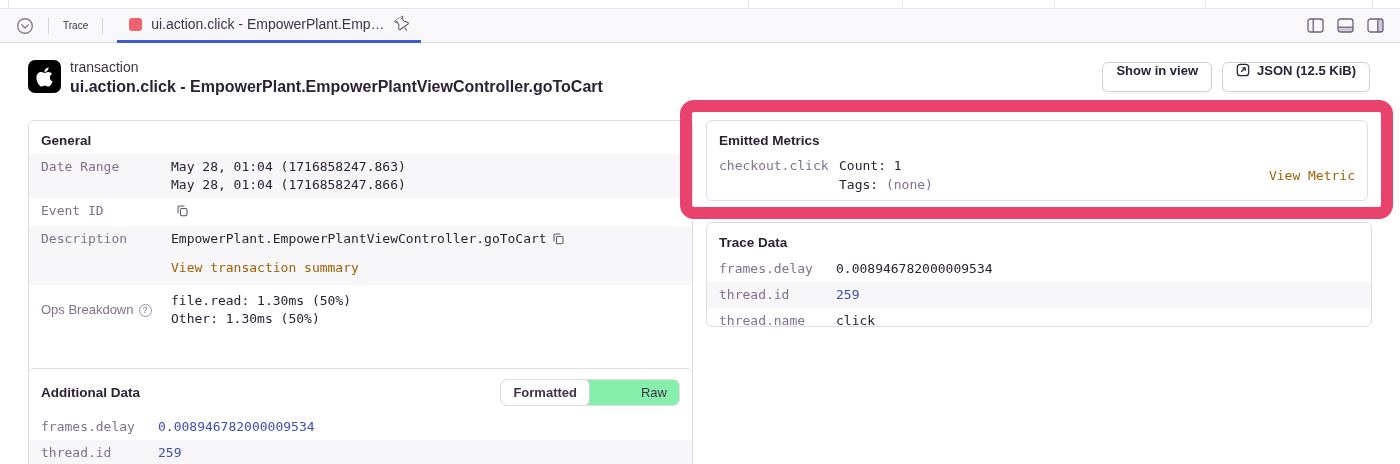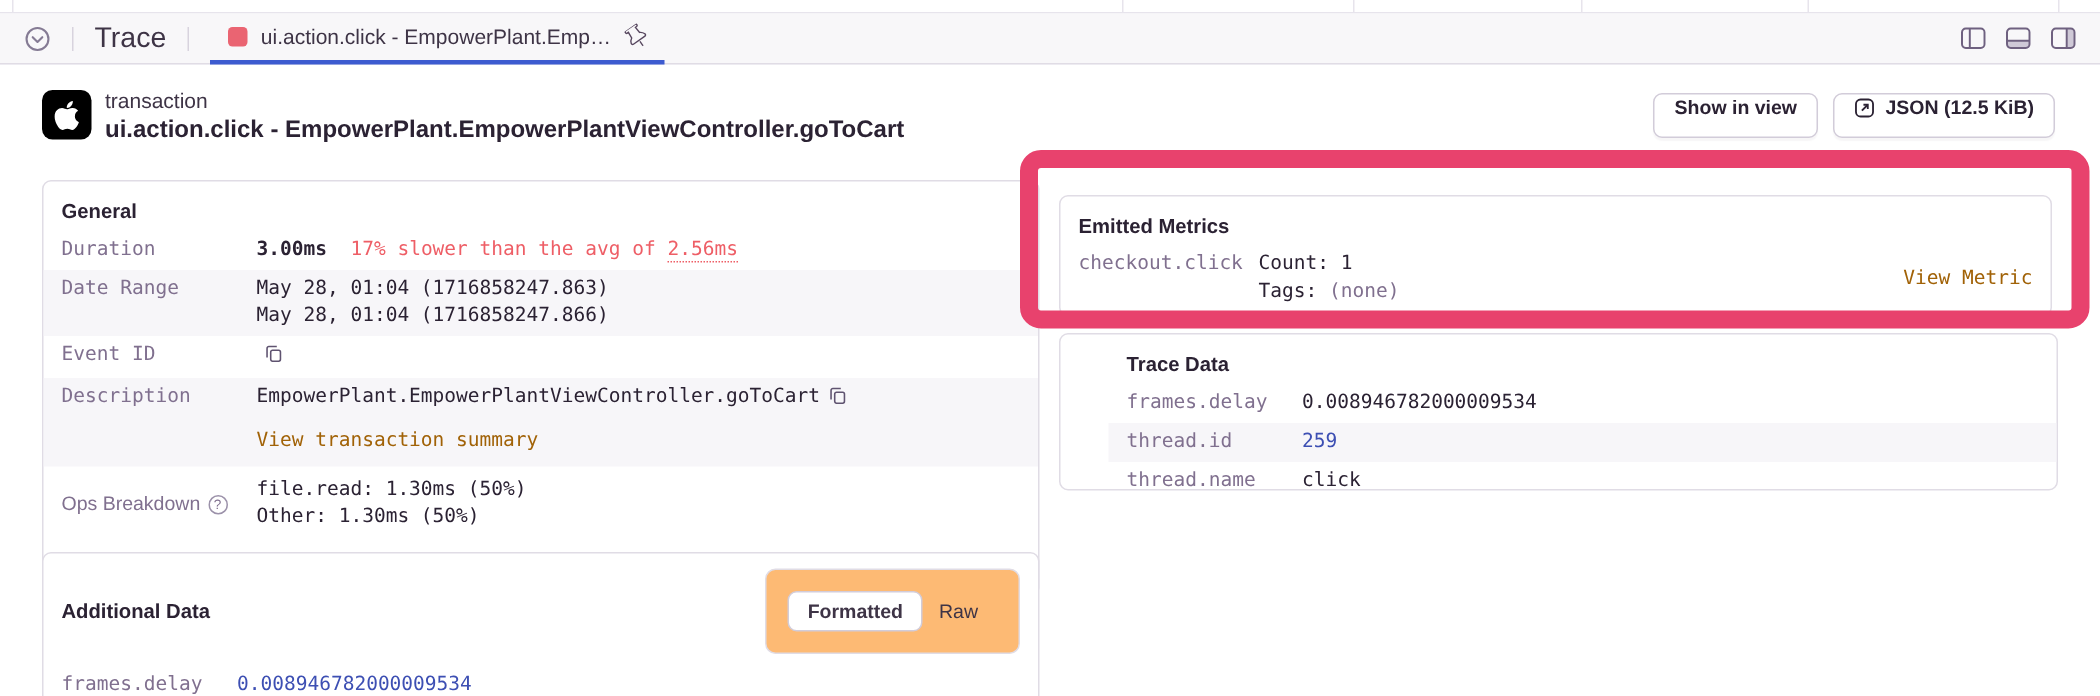--- a/index.html
+++ b/index.html
@@ -19,21 +19,21 @@
   }
   .top-strip .vdiv { position: absolute; top: 0; width: 1px; height: 8px; background: #e7e4ec; }
 
   
   .tab-bar {
     position: absolute; left: 0; top: 9px; width: 1400px; height: 34px;
     background: #f8f7f9; border-bottom: 1px solid #e0dce5;
     display: flex; align-items: center; padding-left: 16px;
   }
   .tab-sep { width: 1px; height: 16px; background: #d8d3de; margin: 0 14px; }
-  .trace-label { font-size: 19px; color: #3e3446; }
+  .trace-label { font-size: 10px; color: #3e3446; }
   .active-tab {
     height: 34px; display: flex; align-items: center; gap: 9px;
     padding: 15px 12px; margin-left: 0px;
     border-bottom: 3px solid #3d5bd0;
   }
   .tab-square { width: 13px; height: 13px; border-radius: 3px; background: #ea6472; flex: none; }
   .active-tab-label { font-size: 14px; color: #3e3446; white-space: nowrap; }
   .pin-icon { display: inline-flex; transform: rotate(-35deg); margin-left: 2px; }
   .layout-icons { margin-left: auto; margin-right: 16px; display: flex; gap: 13px; align-items: center; }
   .layout-icons svg { display: block; cursor: pointer; }
@@ -41,23 +41,23 @@
   
   .event-icon {
     position: absolute; left: 28px; top: 60px; width: 33px; height: 33px;
     background: #000; border-radius: 7px; display: flex; align-items: center; justify-content: center;
   }
   .header-text { position: absolute; left: 70px; top: 58px; }
   .event-type { font-size: 14px; color: #3e3446; line-height: 18px; }
   .event-title { font-size: 16px; font-weight: bold; color: #2b2233; line-height: 20px; margin-top: 1px; }
   .header-buttons { position: absolute; top: 62px; right: 30px; display: flex; gap: 10px; }
   .btn {
-    height: 30px; display: inline-flex; align-items: flex-end; gap: 7px;
+    height: 30px; display: inline-flex; align-items: flex-start; gap: 7px;
     background: #fff; border: 1px solid #d2ccd9; border-radius: 6px;
-    padding: 12px 13px; font-size: 13px; font-weight: bold; color: #2b2233;
+    padding: 0 13px; font-size: 13px; font-weight: bold; color: #2b2233;
     font-family: "Liberation Sans", sans-serif;
     box-shadow: 0 2px 1px rgba(43,34,51,0.04); cursor: pointer;
   }
 
   
   .card {
     position: absolute; background: #fff; border: 1px solid #e0dce5;
     border-radius: 6px; overflow: hidden;
   }
   .card-heading { font-size: 13.5px; font-weight: bold; color: #2b2233; margin: 12px 12px 6px; }
@@ -84,39 +84,39 @@
   }
 
   
   .card-general { left: 28px; top: 120px; width: 665px; height: 278px; }
 
   
   .pink-box {
     position: absolute; left: 680px; top: 100px; width: 713px; height: 119px;
     border: 12px solid #e8426d; border-radius: 14px; pointer-events: none; z-index: 5;
   }
-  .card-metrics { left: 706px; top: 130px; width: 662px; height: 81px; }
+  .card-metrics { left: 706px; top: 120px; width: 662px; height: 81px; }
   .metrics-row {
     display: grid; grid-template-columns: 120px 1fr auto;
     padding: 2px 12px 6px; font-size: 13px; line-height: 19px; align-items: start;
   }
   .metrics-link { align-self: center; font-size: 13px; }
 
   
-  .card-trace { left: 706px; top: 222px; width: 666px; height: 105px; padding-left: 32px; }
+  .card-trace { left: 706px; top: 222px; width: 666px; height: 105px; }
 
   
   .card-additional { left: 28px; top: 368px; width: 665px; height: 110px; }
   .additional-head {
     display: flex; align-items: center; justify-content: space-between;
     margin: 10px 12px 8px;
   }
   .seg-control {
-    display: flex; background: #fdba74; border: 1px solid #e0dce5; border-radius: 7px;
-    padding: 15px; overflow: hidden;
+    display: flex; background: #86efac; border: 1px solid #e0dce5; border-radius: 7px;
+    padding: 0; overflow: hidden; gap: 40px;
   }
   .seg-option {
     font-size: 13px; padding: 5px 12px; color: #3e3446; cursor: pointer;
   }
   .seg-option.selected {
     background: #fff; border: 1px solid #d2ccd9; border-radius: 6px;
     font-weight: bold; margin: -1px; 
   }
   svg { flex: none; }
 </style>
@@ -196,28 +196,20 @@
         <polyline points="7.2,5.5 10.5,5.5 10.5,8.8"></polyline>
       </svg>
     </span>
     <span>JSON (12.5 KiB)</span>
   </button>
 </div>
 
 <div class="card card-general">
   <div class="card-heading">General</div>
 
-  <div class="kv">
-    <span class="key">Duration</span>
-    <span class="val">
-      <span class="bold">3.00ms</span>&nbsp;
-      <span class="red">17% slower than the avg of</span>
-      <span class="red dotted-u">2.56ms</span>
-    </span>
-  </div>
 
   <div class="kv striped">
     <span class="key">Date Range</span>
     <span class="val">
       <div>May 28, 01:04 (1716858247.863)</div>
       <div>May 28, 01:04 (1716858247.866)</div>
     </span>
   </div>
 
   <div class="kv">

